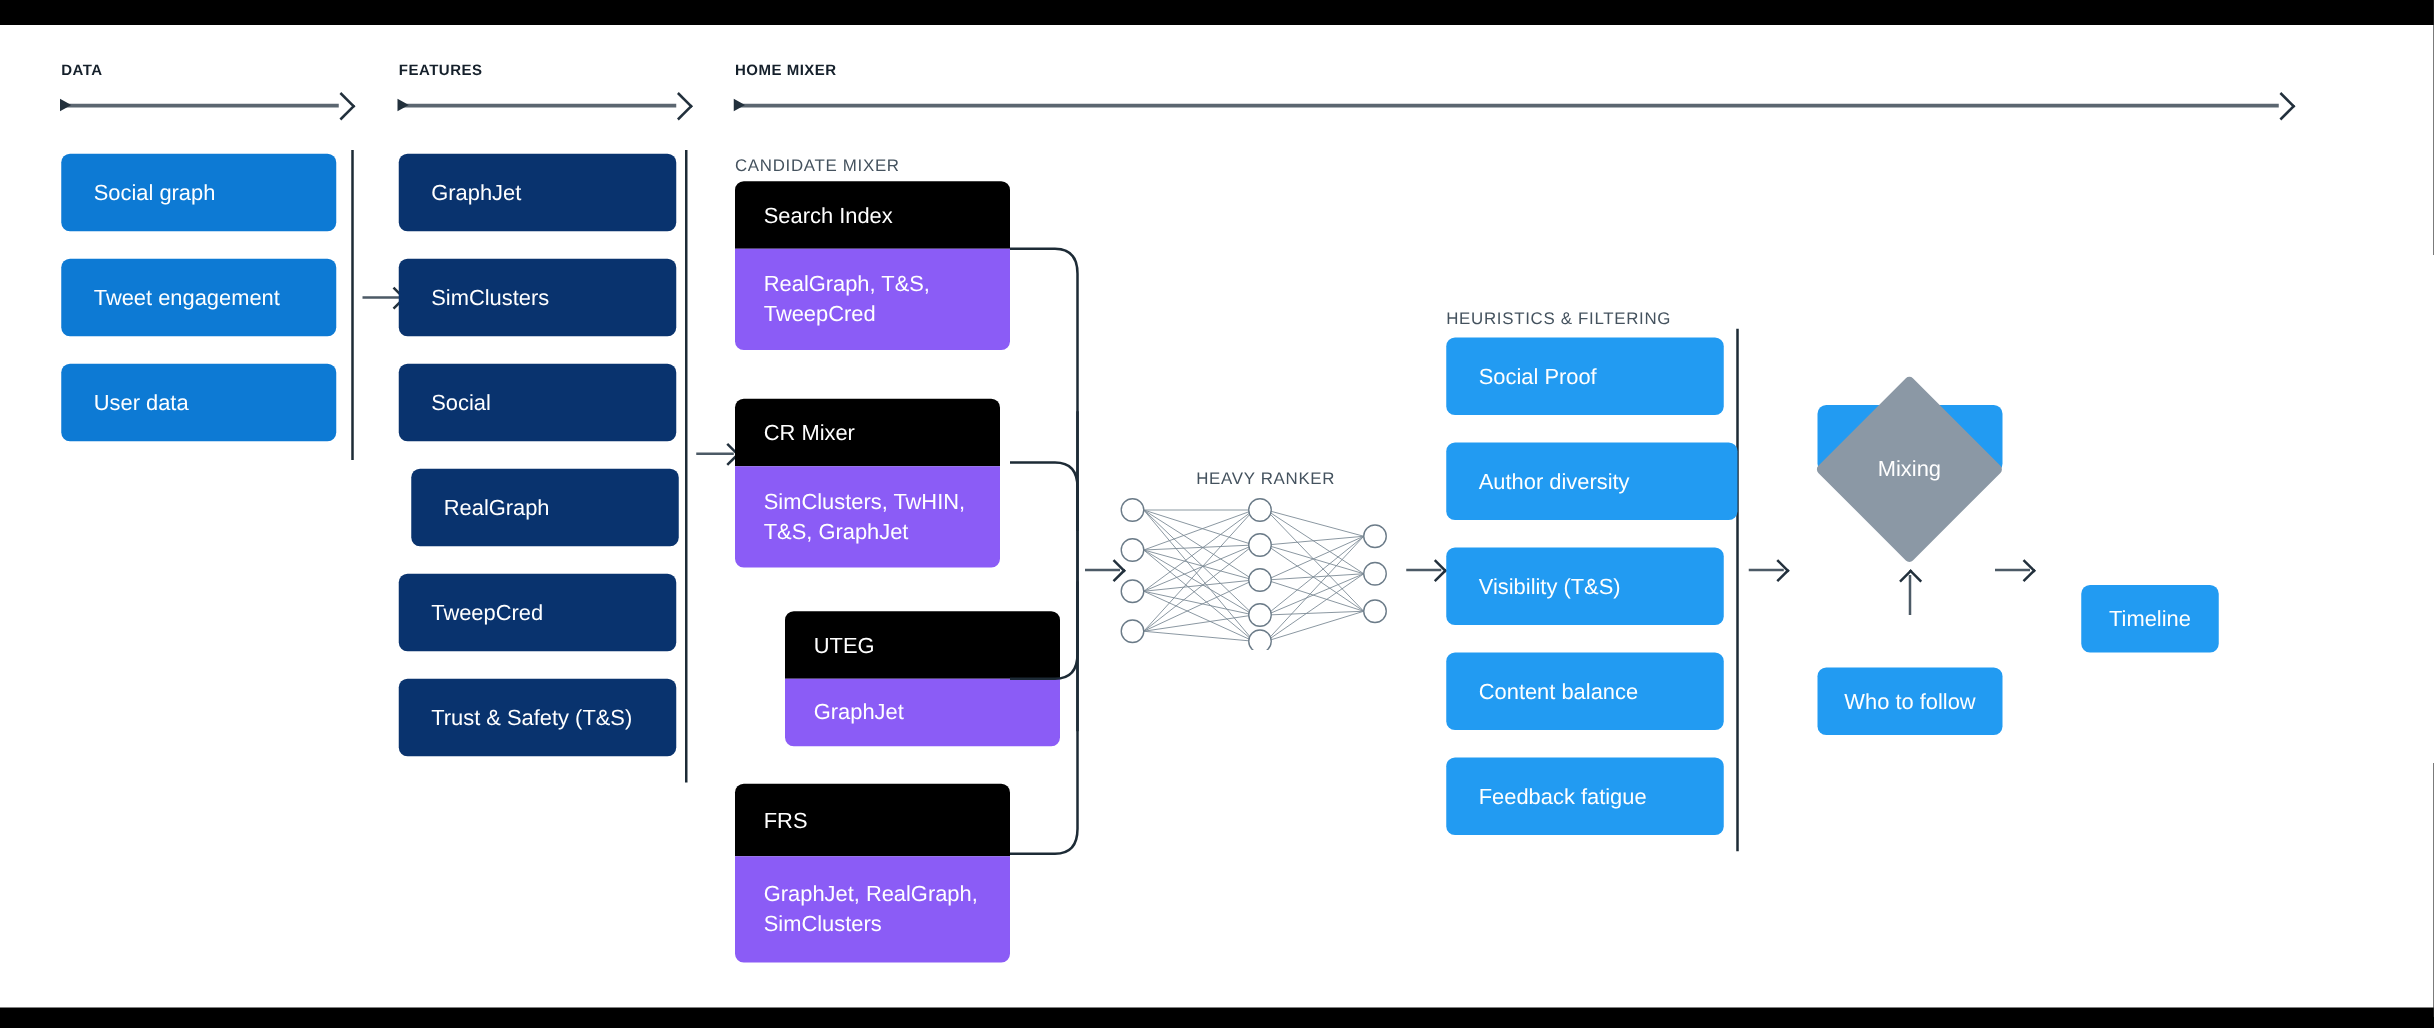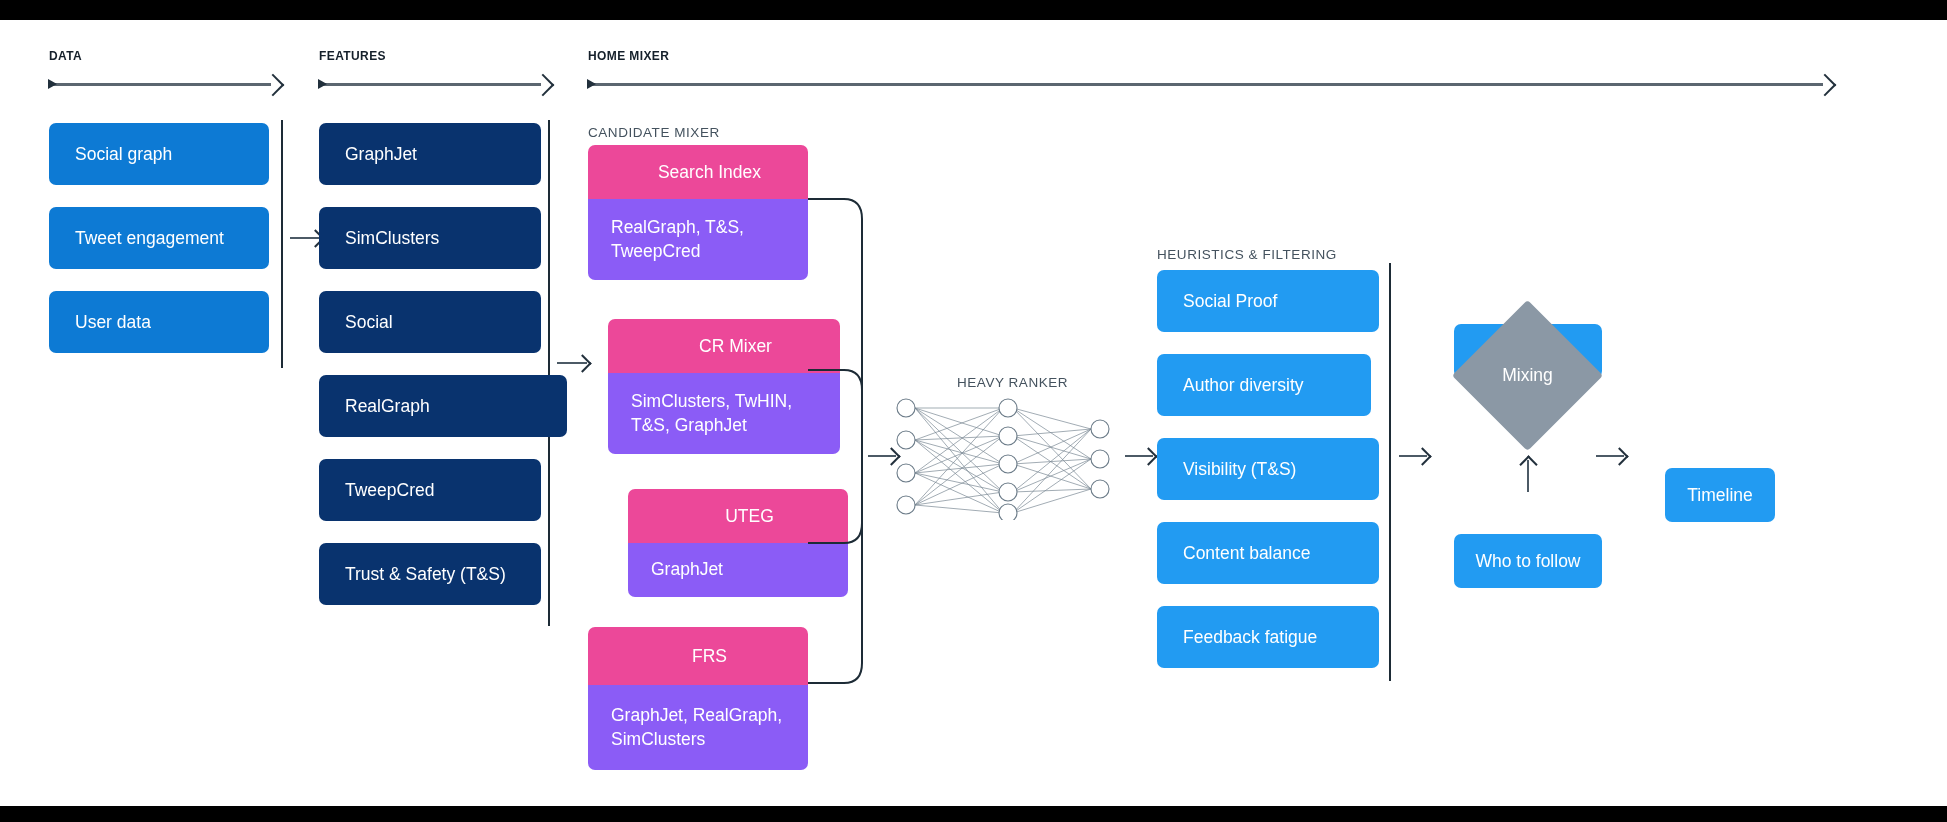--- a/index.html
+++ b/index.html
@@ -73,21 +73,21 @@
     box-sizing:border-box;
     font-size:17.5px;
     line-height:1.28;
   }
   .box span{display:block;}
   .box.pad{padding-left:26px;padding-right:14px;}
   .box.center{justify-content:center;padding:0 12px;text-align:center;margin-top:40px;}
 
   .c-blue   {background:#0d7ad4;}   
   .c-navy   {background:#09336e;}   
-  .c-mid    {background:#ec4899;justify-content:center;}   
+  .c-mid    {background:#000000;}   
   .c-light  {background:#8b5cf6;}   
   .c-bright {background:#229bf2;}
 
   .cs-group{position:absolute;}
   .cs-head{
     position:absolute;left:0;top:0;width:100%;
     border-radius:7px 7px 0 0;
     display:flex;align-items:center;
     color:#fff;font-size:17.5px;padding-left:23px;box-sizing:border-box;
   }
@@ -194,21 +194,21 @@
     <div>
       <div class="box pad c-navy" style="left:319px;top:103px;width:222px;height:62px;">
         <span>GraphJet</span>
       </div>
       <div class="box pad c-navy" style="left:319px;top:187px;width:222px;height:62px;">
         <span>SimClusters</span>
       </div>
       <div class="box pad c-navy" style="left:319px;top:271px;width:222px;height:62px;">
         <span>Social</span>
       </div>
-      <div class="box pad c-navy" style="left:319px;top:355px;width:248px;height:62px;text-align:center;">
+      <div class="box pad c-navy" style="left:329px;top:355px;width:214px;height:62px;text-align:center;">
         <span>RealGraph</span>
       </div>
       <div class="box pad c-navy" style="left:319px;top:439px;width:222px;height:62px;">
         <span>TweepCred</span>
       </div>
       <div class="box pad c-navy" style="left:319px;top:523px;width:222px;height:62px;">
         <span>Trust &amp; Safety (T&amp;S)</span>
       </div>
     </div>
 
@@ -218,21 +218,21 @@
 
       <div class="cs-group" style="left:588px;top:125px;width:220px;height:135px;">
         <div class="cs-head c-mid" style="height:54px;">
           <span>Search Index</span>
         </div>
         <div class="cs-body c-light" style="top:54px;height:81px;">
           <span>RealGraph, T&amp;S, TweepCred</span>
         </div>
       </div>
 
-      <div class="cs-group" style="left:608px;top:299px;width:232px;height:135px;">
+      <div class="cs-group" style="left:588px;top:299px;width:212px;height:135px;">
         <div class="cs-head c-mid" style="height:54px;">
           <span>CR Mixer</span>
         </div>
         <div class="cs-body c-light" style="top:54px;height:81px;">
           <span>SimClusters, TwHIN, T&amp;S, GraphJet</span>
         </div>
       </div>
 
       <div class="cs-group" style="left:588px;top:469px;width:220px;height:100px;margin-left:40px;">
         <div class="cs-head c-mid" style="height:54px;">
@@ -316,21 +316,21 @@
         <circle cx="205" cy="94" r="9"></circle>
       </g>
     </svg>
 
     <div class="arrow" style="left:1125px;top:435px;width:28px;"></div>
 
     <div>
       <div class="box pad c-bright" style="left:1157px;top:250px;width:222px;height:62px;">
         <span>Social Proof</span>
       </div>
-      <div class="box pad c-bright" style="left:1157px;top:334px;width:214px;height:62px;">
+      <div class="box pad c-bright" style="left:1157px;top:334px;width:233px;height:62px;">
         <span>Author diversity</span>
       </div>
       <div class="box pad c-bright" style="left:1157px;top:418px;width:222px;height:62px;">
         <span>Visibility (T&amp;S)</span>
       </div>
       <div class="box pad c-bright" style="left:1157px;top:502px;width:222px;height:62px;">
         <span>Content balance</span>
       </div>
       <div class="box pad c-bright" style="left:1157px;top:586px;width:222px;height:62px;">
         <span>Feedback fatigue</span>

